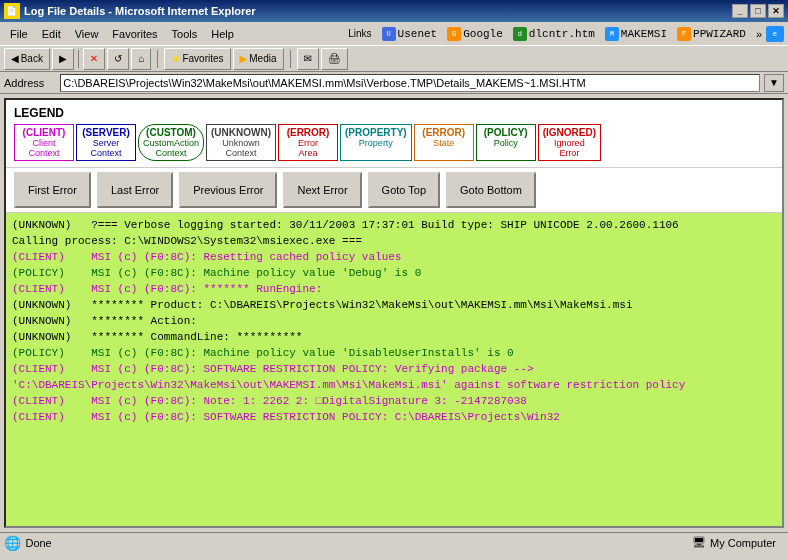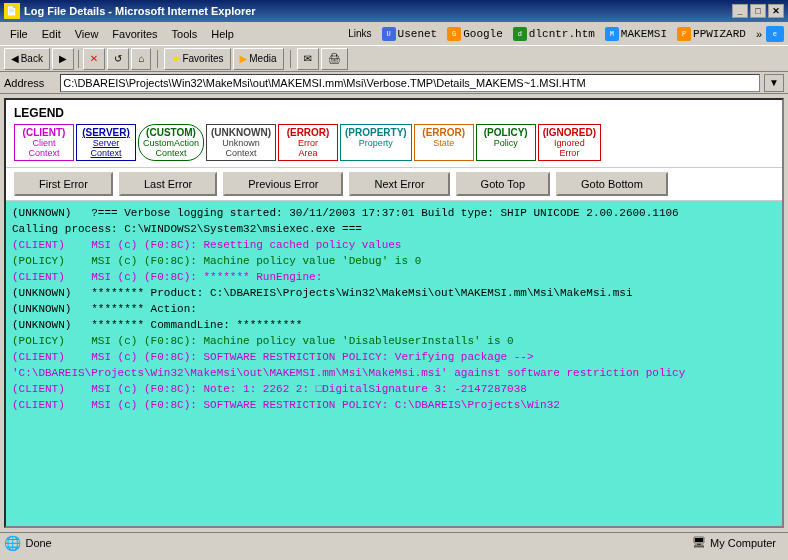--- a/index.html
+++ b/index.html
@@ -183,40 +183,40 @@
       text-align: center;
     }
     .legend-item .tag {
       font-weight: bold;
       font-size: 10px;
     }
     .legend-item .desc {
       font-size: 9px;
     }
     .li-client { border-color: #cc00cc; color: #cc00cc; }
-    .li-server { border-color: #0000aa; color: #0000aa; text-decoration: underline; }
+    .li-server { border-color: #0000aa; color: #0000aa; }
     .li-custom { border-color: #006600; color: #006600; border-radius: 17px; }
     .li-unknown { border-color: #404040; color: #404040; }
     .li-error { border-color: #cc0000; color: #cc0000; }
     .li-property { border-color: #008080; color: #008080; }
     .li-state { border-color: #cc6600; color: #cc6600; }
     .li-policy { border-color: #006600; color: #006600; }
     .li-ignored { border-color: #cc0000; color: #cc0000; }
 
     
     .nav-buttons {
       display: flex;
       align-items: center;
       padding: 4px 8px;
       gap: 6px;
       border-bottom: 1px solid #ccc;
     }
     .nav-btn {
-      height: 24px;
-      padding: 0 23px;
+      height: 36px;
+      padding: 0 12px;
       background: #d4d0c8;
       border: 2px outset #d4d0c8;
       font-size: 11px;
       cursor: pointer;
       color: black;
     }
     .prev-btn { color: black; }
     .log-line {
       white-space: pre;
       line-height: 16px;
@@ -403,21 +403,21 @@
 
   <div class="nav-buttons">
     <button class="nav-btn">First Error</button>
     <button class="nav-btn">Last Error</button>
     <button class="nav-btn prev-btn">Previous Error</button>
     <button class="nav-btn">Next Error</button>
     <button class="nav-btn">Goto Top</button>
     <button class="nav-btn">Goto Bottom</button>
   </div>
 
-  <div class="log-scroll-area" style="flex:1; overflow-y:scroll; overflow-x:scroll; padding:4px 6px; font-family:'Courier New',monospace; font-size:11px; background:#5eead4; position:relative;">
+  <div class="log-scroll-area" style="flex:1; overflow-y:scroll; overflow-x:scroll; padding:4px 6px; font-family:'Courier New',monospace; font-size:11px; background:#bef264; position:relative;">
     <div class="log-line log-normal">(UNKNOWN)   ?=== Verbose logging started: 30/11/2003 17:37:01 Build type: SHIP UNICODE 2.00.2600.1106</div>
     <div class="log-line log-normal">Calling process: C:\WINDOWS2\System32\msiexec.exe ===</div>
     <div class="log-line log-client">(CLIENT)    MSI (c) (F0:8C): Resetting cached policy values</div>
     <div class="log-line log-policy">(POLICY)    MSI (c) (F0:8C): Machine policy value 'Debug' is 0</div>
     <div class="log-line log-client">(CLIENT)    MSI (c) (F0:8C): ******* RunEngine:</div>
     <div class="log-line log-normal">(UNKNOWN)   ******** Product: C:\DBAREIS\Projects\Win32\MakeMsi\out\MAKEMSI.mm\Msi\MakeMsi.msi</div>
     <div class="log-line log-normal">(UNKNOWN)   ******** Action:</div>
     <div class="log-line log-normal">(UNKNOWN)   ******** CommandLine: **********</div>
     <div class="log-line log-policy">(POLICY)    MSI (c) (F0:8C): Machine policy value 'DisableUserInstalls' is 0</div>
     <div class="log-line log-client">(CLIENT)    MSI (c) (F0:8C): SOFTWARE RESTRICTION POLICY: Verifying package --&gt;</div>

